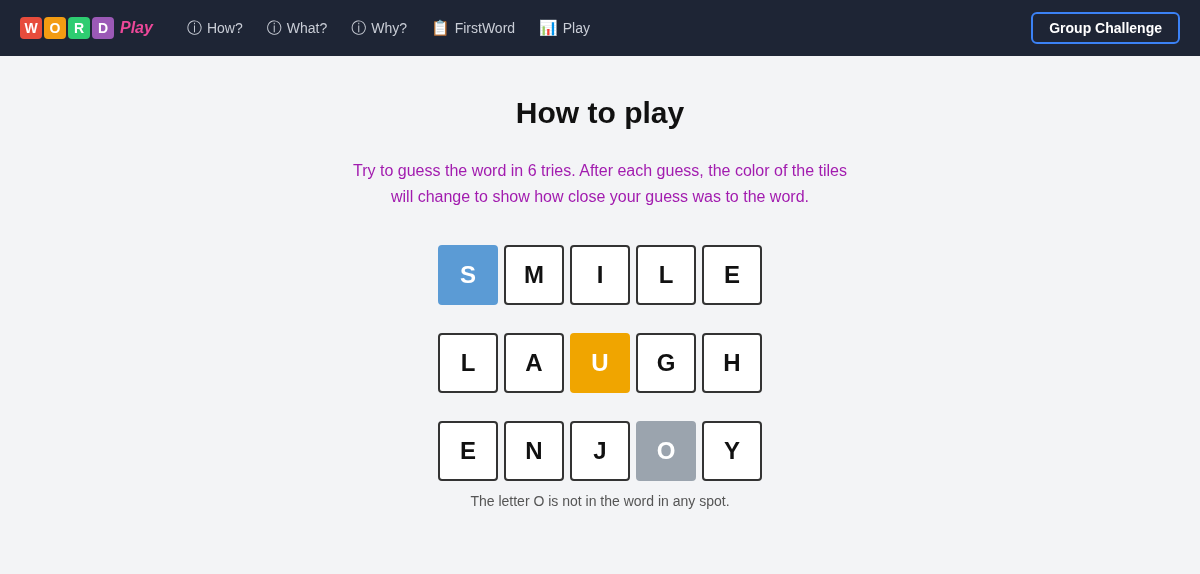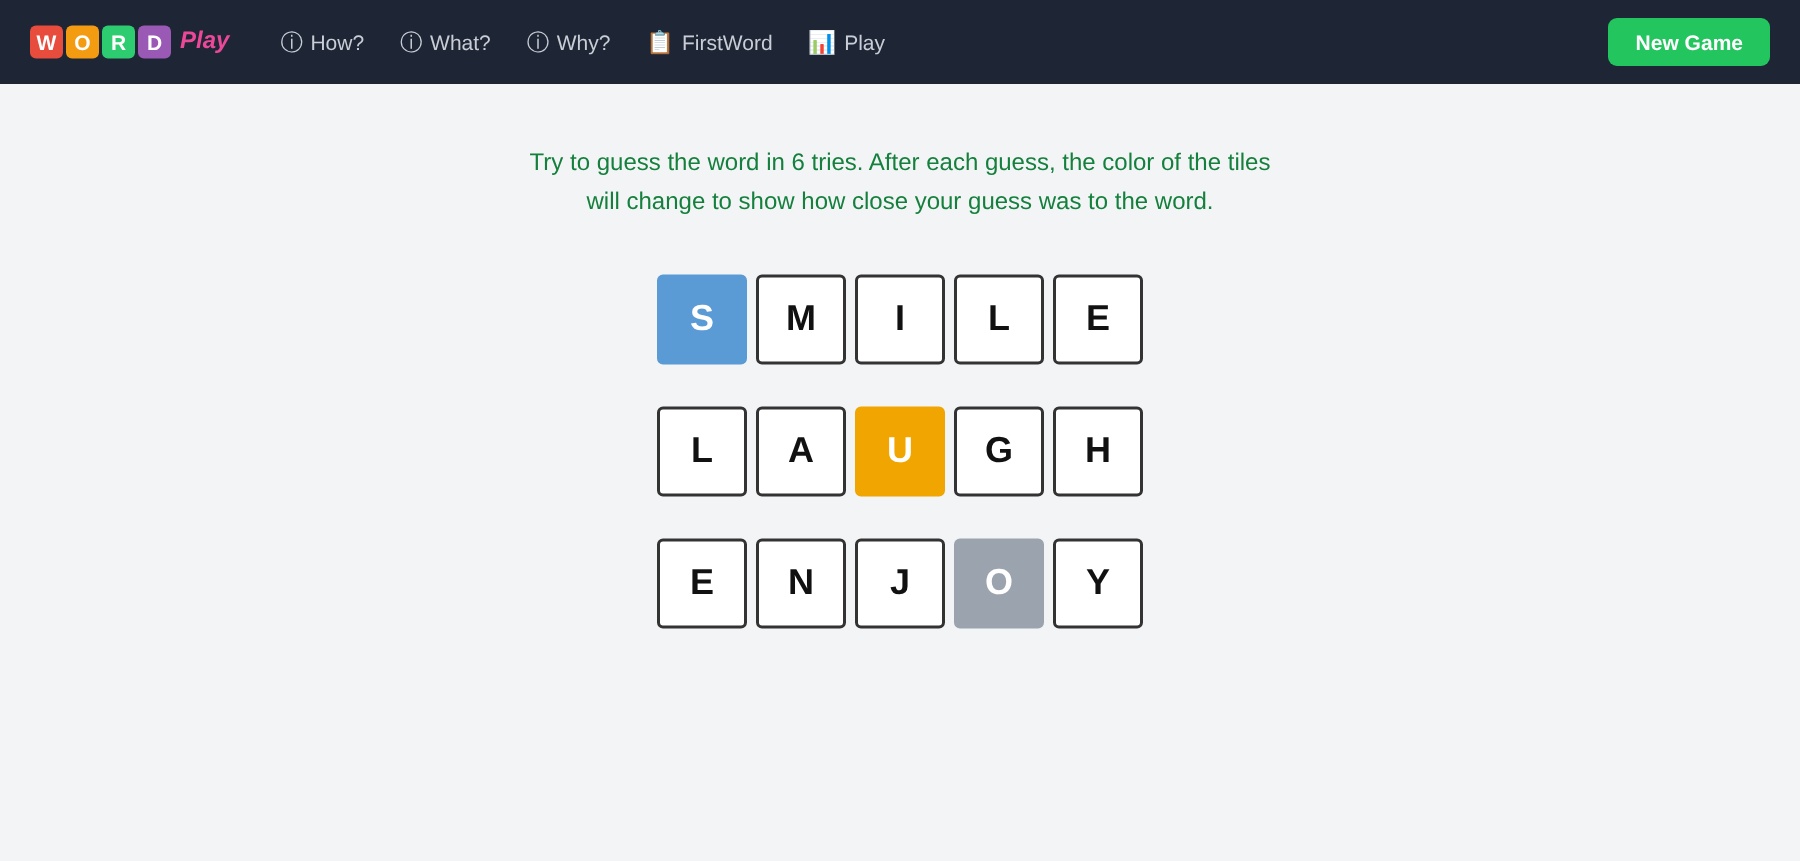--- a/index.html
+++ b/index.html
@@ -94,21 +94,21 @@
       text-align: center;
     }
     h1 {
       font-size: 30px;
       font-weight: 800;
       color: #111;
       margin-bottom: 28px;
     }
     .instructions {
       font-size: 16px;
-      color: #15803d;
+      color: #a21caf;
       line-height: 1.6;
       margin-bottom: 36px;
       max-width: 520px;
       margin-left: auto;
       margin-right: auto;
     }
 
     
     .tile-section {
       margin-bottom: 28px;
@@ -181,25 +181,26 @@
       <a class="nav-link">
         <span style="font-size:15px">📋</span>
         <span>FirstWord</span>
       </a>
       <a class="nav-link">
         <span style="font-size:15px">📊</span>
         <span>Play</span>
       </a>
     </div>
   <div class="nav-buttons">
-    <button class="btn-new-game">New Game</button>
+    <button class="btn-group-challenge">Group Challenge</button>
   </div>
 </nav>
 
 <main>
+  <h1>How to play</h1>
   <p class="instructions">Try to guess the word in 6 tries. After each guess, the color of the tiles will change to show how close your guess was to the word.</p>
 
   <div id="examples-container">
       <div class="tile-section">
         <div class="tile-row">
           <div class="tile correct">S</div>
           <div class="tile">M</div>
           <div class="tile">I</div>
           <div class="tile">L</div>
           <div class="tile">E</div>
@@ -215,15 +216,16 @@
         </div>
       </div>
       <div class="tile-section">
         <div class="tile-row">
           <div class="tile">E</div>
           <div class="tile">N</div>
           <div class="tile">J</div>
           <div class="tile absent">O</div>
           <div class="tile">Y</div>
         </div>
+        <div class="tile-caption">The letter O is not in the word in any spot.</div>
       </div>
     </div>
 </main>
 
 </body></html>

